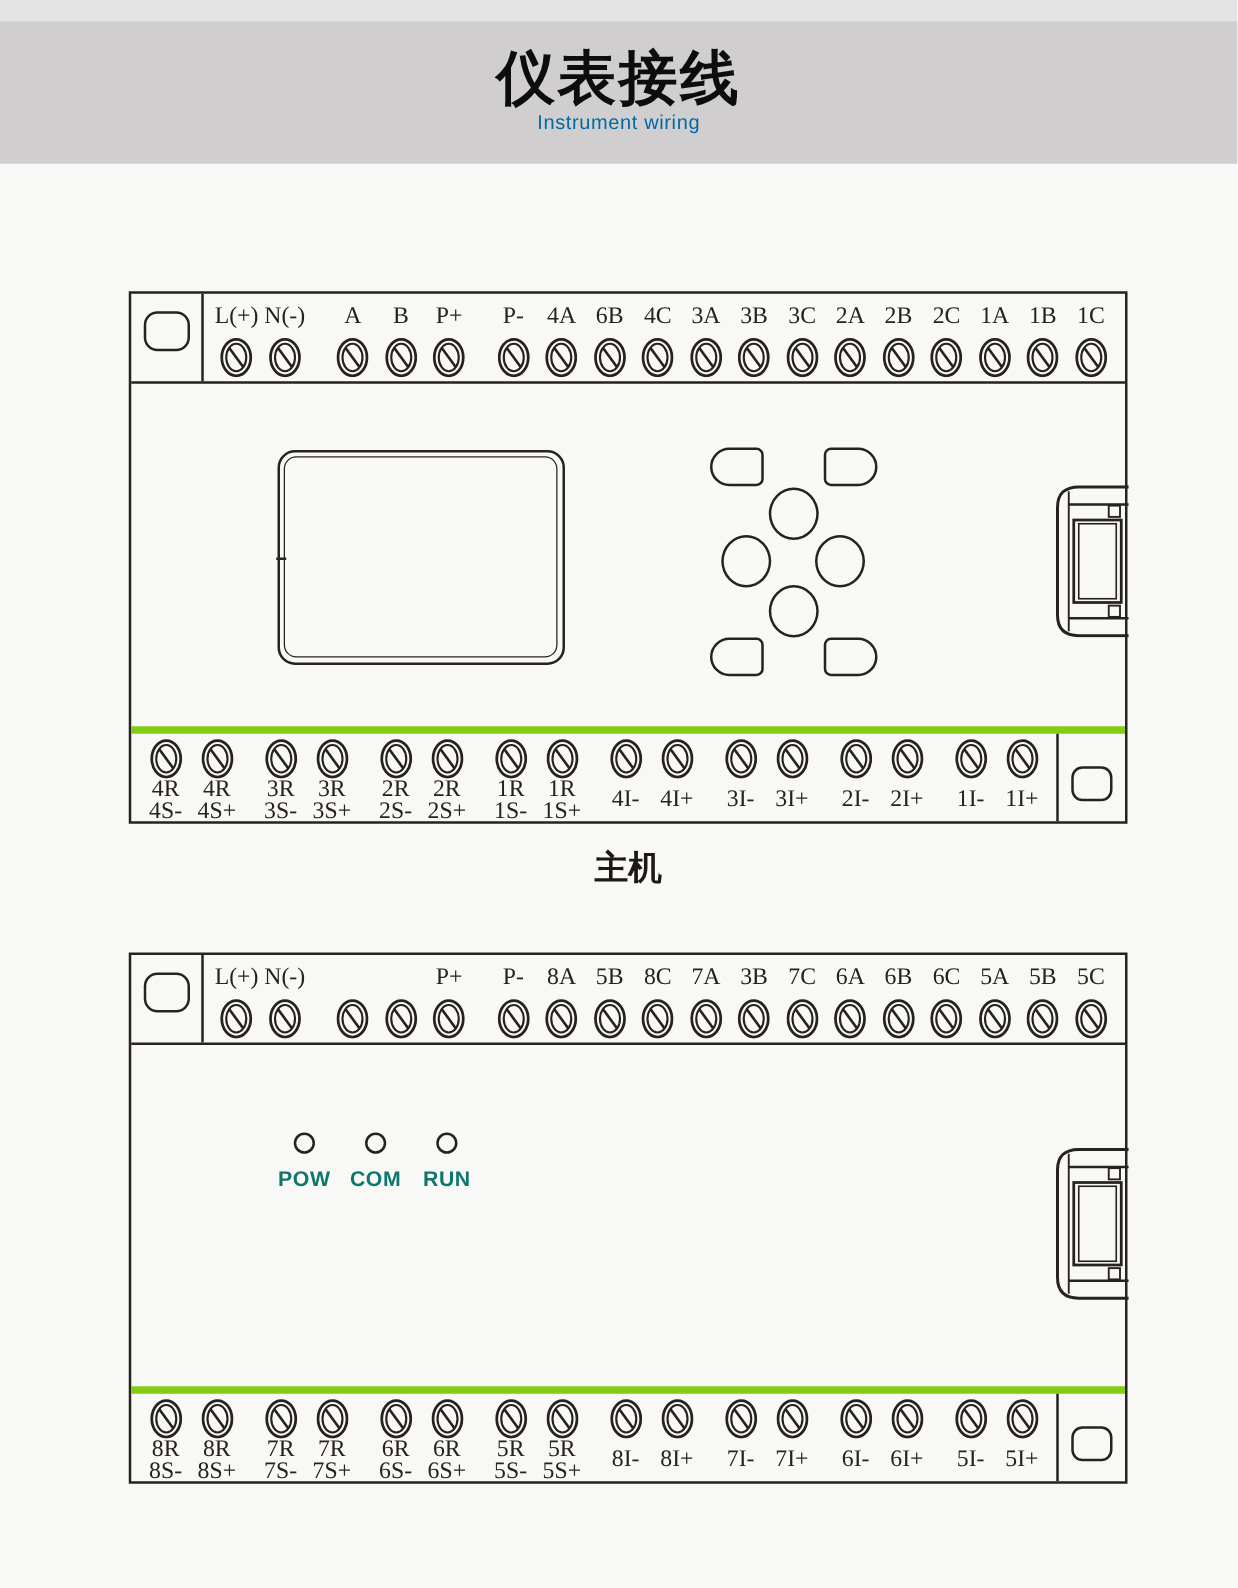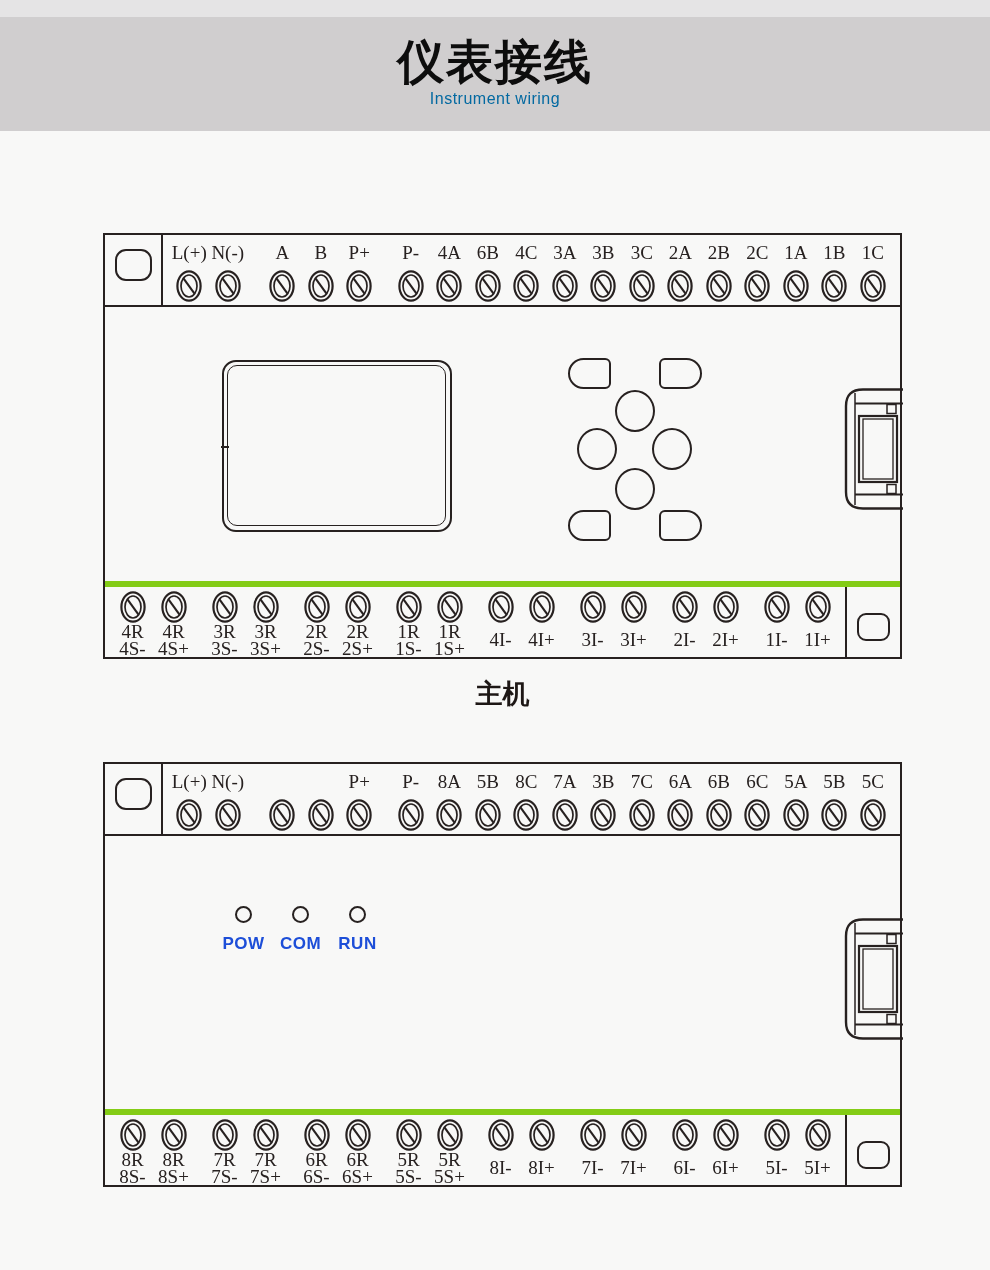--- a/index.html
+++ b/index.html
@@ -68,21 +68,21 @@
   .key.dn{left:509.5px;top:232.5px;}
 
   .connector{position:absolute;left:737.5px;width:60px;height:122px;}
   .device.main .connector{top:152.5px;}
   .device.sub .connector{top:153.5px;}
 
   
   .led-row{position:absolute;left:110px;top:142px;display:flex;}
   .led-group{width:57px;display:flex;flex-direction:column;align-items:center;}
   .led-circle{width:17px;height:17px;border:2px solid #272120;border-radius:50%;box-sizing:border-box;}
-  .led-label{margin-top:11px;font-size:17px;font-weight:700;letter-spacing:0.5px;color:#1d4ed8;}
+  .led-label{margin-top:11px;font-size:17px;font-weight:700;letter-spacing:0.5px;color:#0f766e;}
 
   .caption{position:absolute;left:103px;width:799px;text-align:center;
            font-family:"Liberation Serif","DejaVu Serif",serif;font-size:27px;font-weight:700;color:#1d1715;}
   .caption.main{top:676px;}
   .caption.sub{top:1220px;}
 </style>
 </head>
 <body>
 
 <div class="page">

